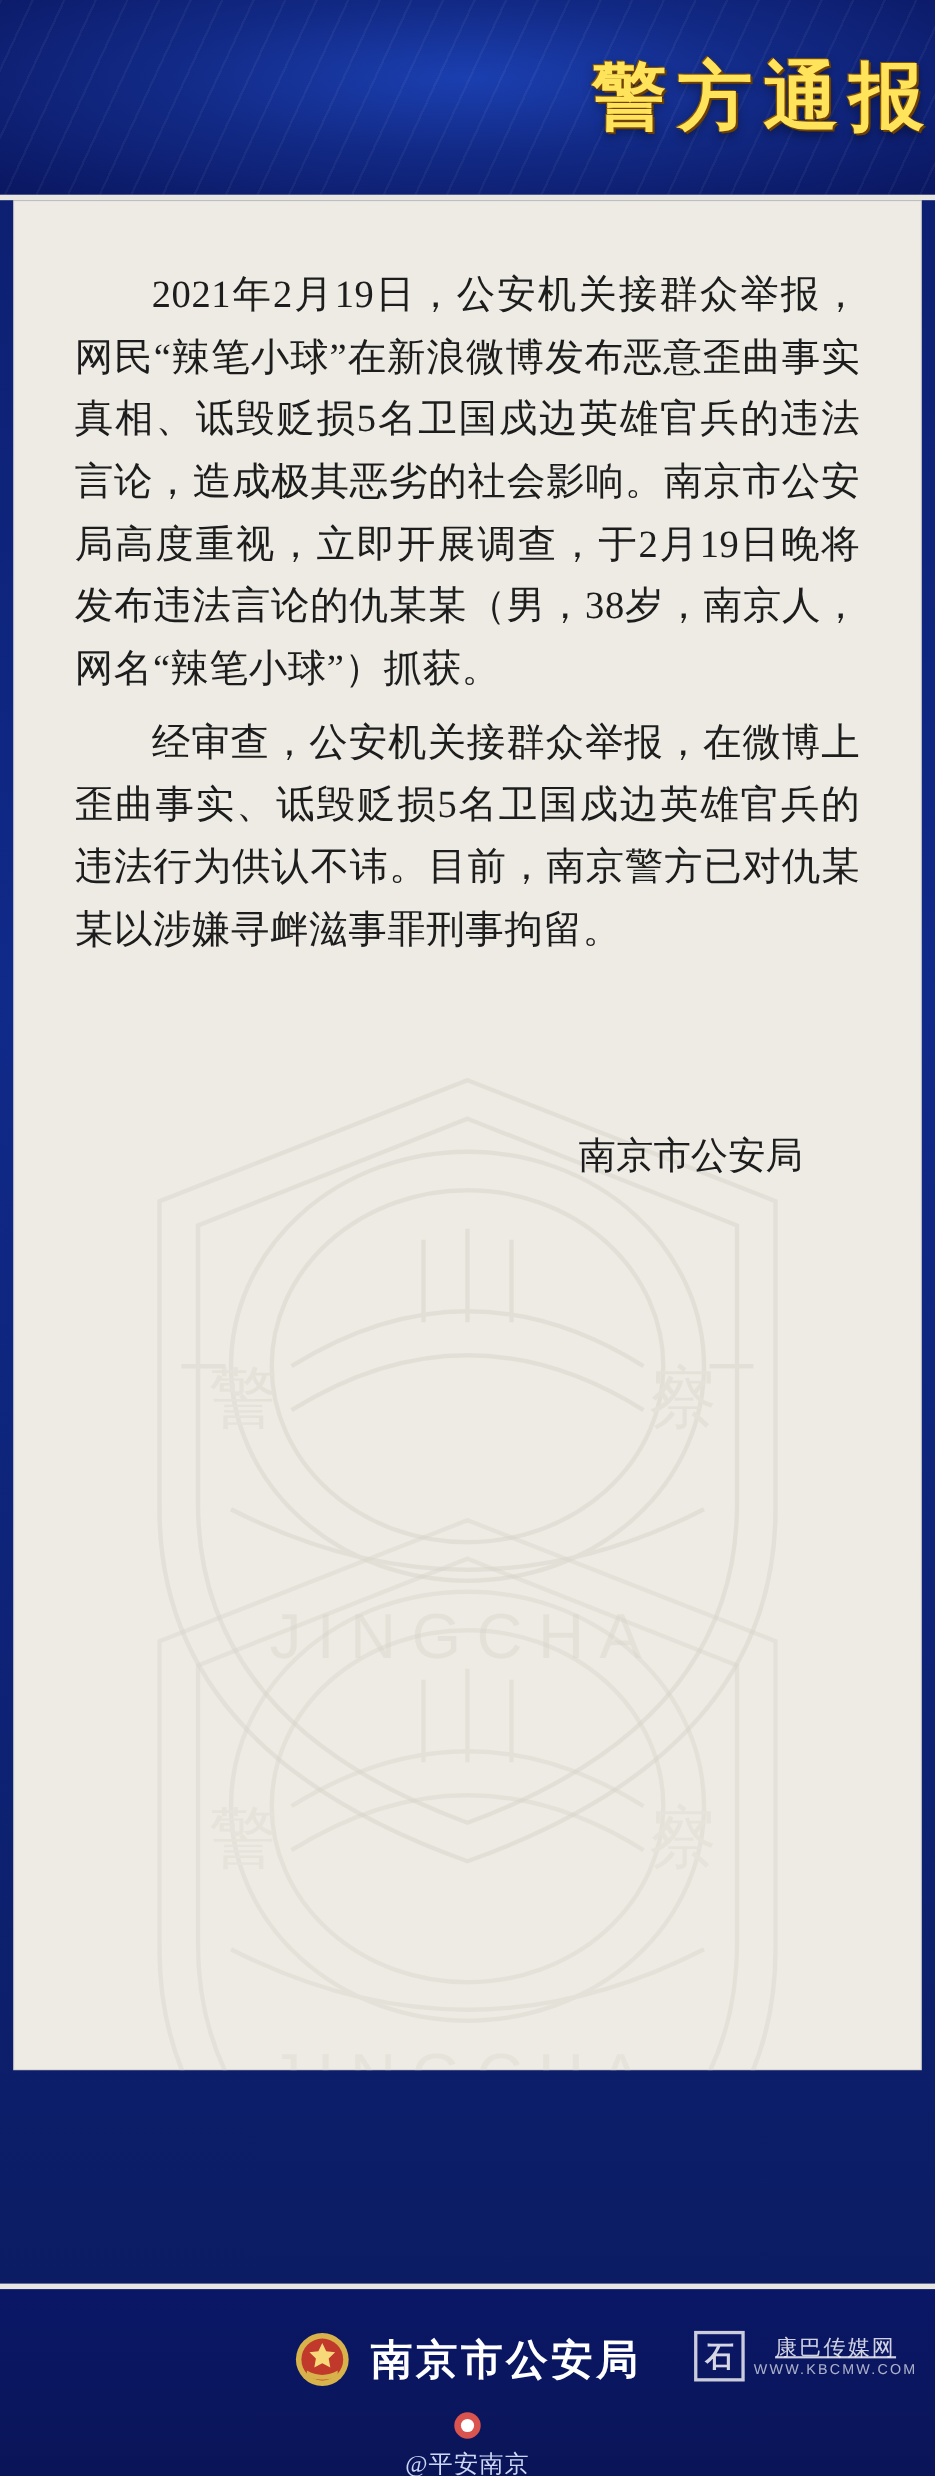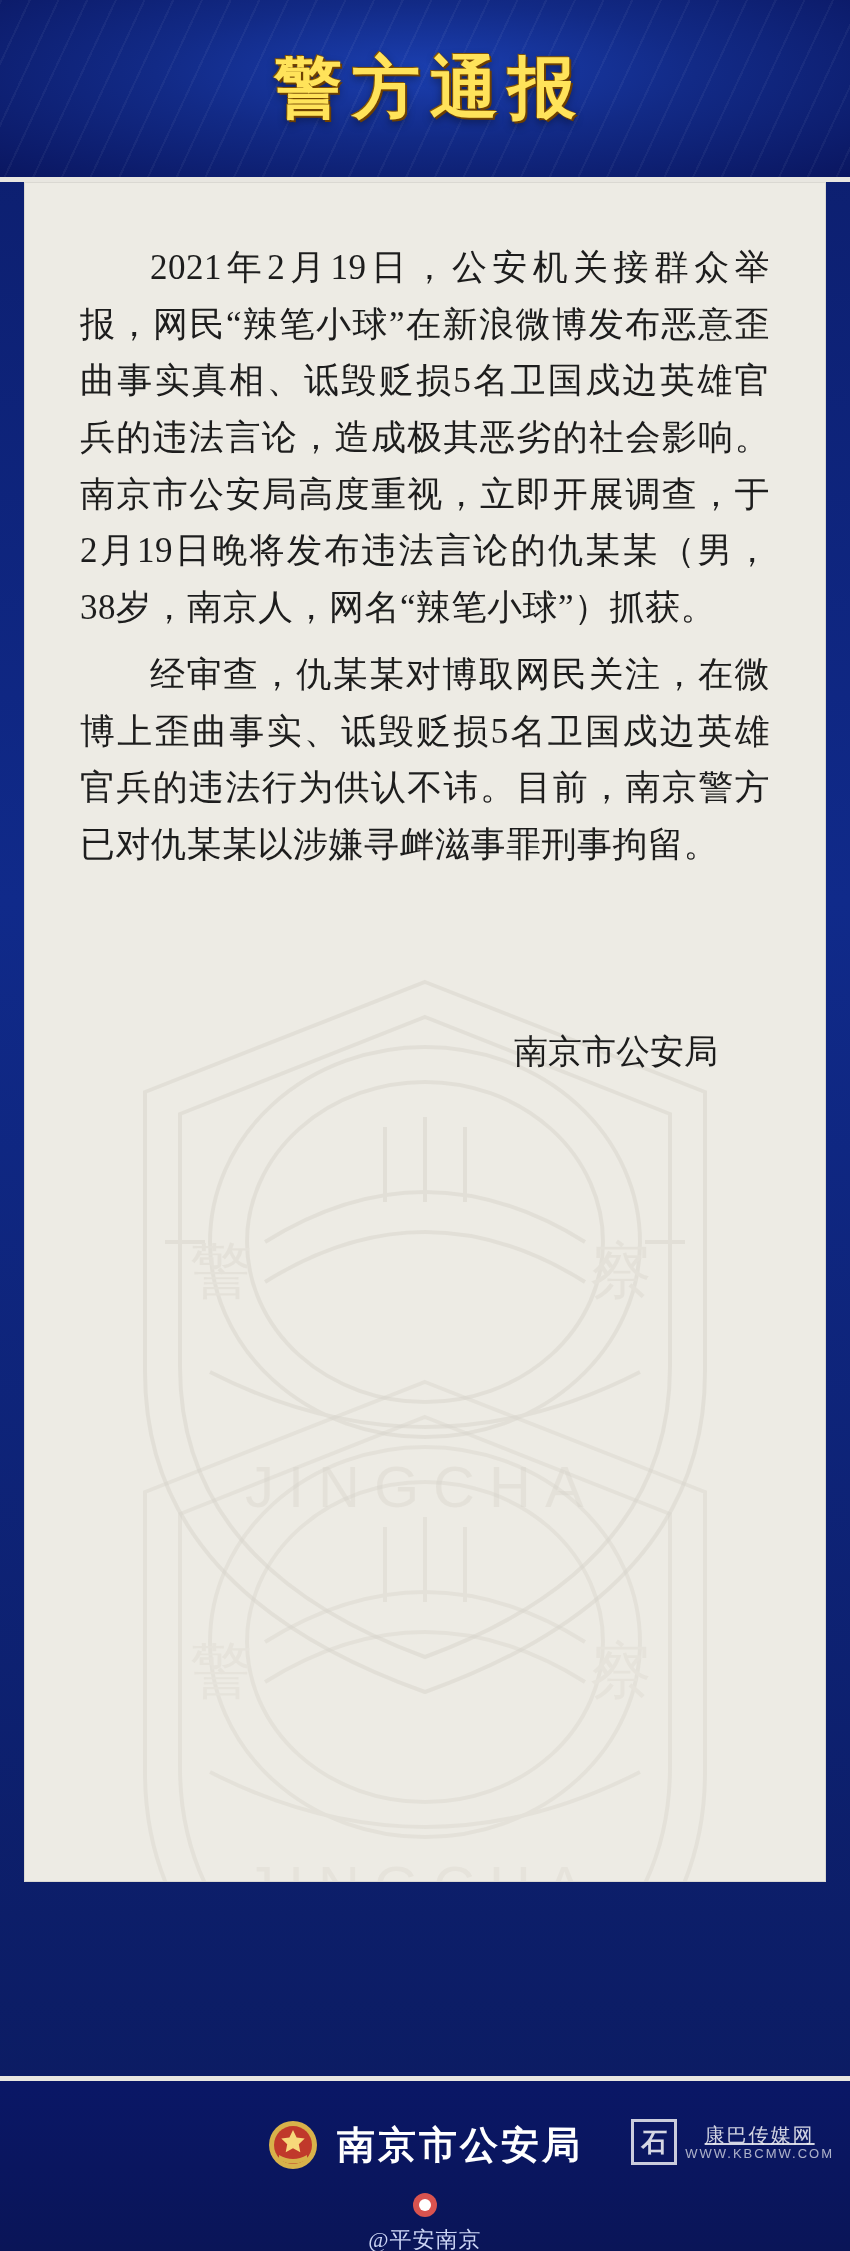--- a/index.html
+++ b/index.html
@@ -19,21 +19,21 @@
 
   
   .header {
     position: relative;
     height: 182px;
     background:
       radial-gradient(ellipse at 50% 40%, #1b3fb0 0%, #122a86 45%, #0a1660 100%);
     border-bottom: 5px solid #e8e6e0;
     display: flex;
     align-items: center;
-    justify-content: center;
+    justify-content: flex-end;
   }
   .header::before {
     content: "";
     position: absolute;
     left: 0; right: 0; top: 0; bottom: 0;
     background:
       repeating-linear-gradient(115deg, rgba(255,255,255,0.045) 0 2px, rgba(255,255,255,0) 2px 26px);
     pointer-events: none;
   }
   .header-title {
@@ -47,21 +47,21 @@
       0 0 2px #7a4b00,
       2px 2px 0 #6d3f00,
       -1px -1px 0 #8a5a00,
       0 4px 10px rgba(0,0,0,0.45);
     padding-left: 10px;
   }
 
   
   .paper-wrap {
     position: relative;
-    margin: 0 24px;
+    margin: 0 12px;
     height: 1700px;
     background: #edebe4;
     box-shadow: 0 0 0 1px rgba(0,0,0,0.08) inset;
     overflow: hidden;
   }
   
   .watermark {
     position: absolute;
     left: 50%;
     top: 760px;
@@ -234,21 +234,21 @@
         <text x="160" y="565">JINGCHA</text>
       </g>
       <g fill="#ddd9d0" font-family="Liberation Serif, serif" font-size="62">
         <text x="105" y="350">警</text>
         <text x="505" y="350">察</text>
       </g>
     </svg>
 
     <div class="paper-inner">
       <p class="para">2021年2月19日，公安机关接群众举报，网民“辣笔小球”在新浪微博发布恶意歪曲事实真相、诋毁贬损5名卫国戍边英雄官兵的违法言论，造成极其恶劣的社会影响。南京市公安局高度重视，立即开展调查，于2月19日晚将发布违法言论的仇某某（男，38岁，南京人，网名“辣笔小球”）抓获。</p>
-      <p class="para">经审查，仇某某对博取网民关注，在微博上歪曲事实、诋毁贬损5名卫国戍边英雄官兵的违法行为供认不讳。目前，南京警方已对仇某某以涉嫌寻衅滋事罪刑事拘留。</p>
+      <p class="para">经审查，公安机关接群众举报，在微博上歪曲事实、诋毁贬损5名卫国戍边英雄官兵的违法行为供认不讳。目前，南京警方已对仇某某以涉嫌寻衅滋事罪刑事拘留。</p>
 
       <div class="sign">
         <div>南京市公安局</div>
       </div>
     </div>
   </div>
 
   <div class="footer">
     <div class="footer-row">
       <svg class="badge-emblem" viewBox="0 0 52 52">

